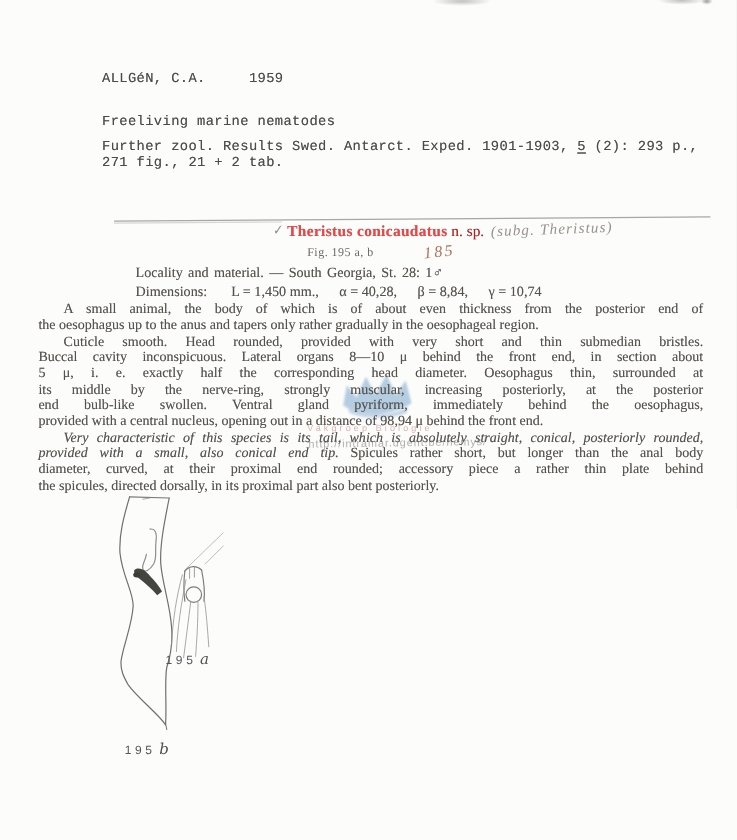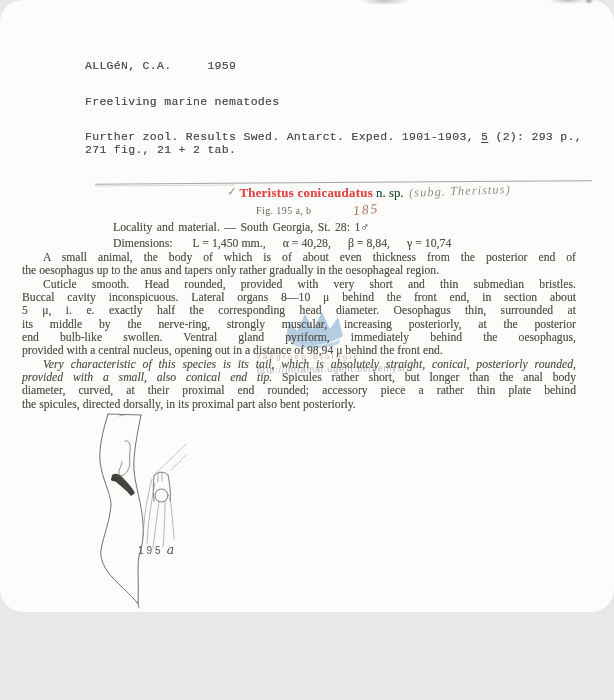--- a/index.html
+++ b/index.html
@@ -1,63 +1,62 @@
 <!DOCTYPE html>
 <html><head>
 <meta charset="utf-8">
 <style>
   html,body { margin:0; padding:0; background:#e8e8e8; }
   .page {
-    position:relative; width:614px; height:612px; margin:0 auto;
+    position:relative; width:614px; height:700px; margin:0 auto;
     background:#fcfcfb; overflow:hidden;
     font-family:"Liberation Serif","DejaVu Serif",serif;
-    border-radius:23px;
   }
   
   .smudge { position:absolute; background:radial-gradient(ellipse at center, rgba(120,120,120,.45), rgba(120,120,120,0) 70%); }
   .smudge.s1 { left:360px; top:-3px; width:50px; height:8px; }
   .smudge.s2 { left:548px; top:-3px; width:40px; height:7px; }
   .smudge.s3 { left:584px; top:-2px; width:10px; height:6px; background:radial-gradient(ellipse at center, rgba(90,90,90,.6), rgba(90,90,90,0) 70%); }
 
   
   .typed {
     position:absolute; left:85px; top:59px; width:505px;
     font-family:"Liberation Mono","DejaVu Sans Mono",monospace;
     font-size:11.5px; line-height:13px; color:#4b4b49; letter-spacing:.3px;
     text-shadow:0 0 .5px rgba(75,75,73,.55);
   }
   .typed .row2 { margin-top:23px; }
-  .typed .row3 { margin-top:22px; }
+  .typed .row3 { margin-top:8px; }
   .typed .year { margin-left:36px; }
   .vol-underline { text-decoration:underline; text-underline-offset:2px; }
 
   
   .scanline { position:absolute; left:95px; top:182px; width:497px; height:1px;
     background:rgba(110,110,110,.6); transform:rotate(-0.4deg); }
   .scanline2 { position:absolute; left:95px; top:185px; width:140px; height:1px;
     background:rgba(130,130,130,.3); transform:rotate(-0.4deg); }
 
   
   .print { color:#55524c; text-shadow:0 0 .4px rgba(85,82,76,.5); }
   .species-row { position:absolute; left:227px; top:186px; font-size:12.8px; white-space:nowrap; }
   .species-name { font-weight:bold; color:#ef4444; letter-spacing:.3px; }
-  .species-suffix { color:#14532d; }
+  .species-suffix { color:#b91c1c; }
   .hand { font-style:italic; color:#97928a; }
   .hand-check { display:inline-block; font-size:10px; transform:rotate(-12deg); margin-right:4px; vertical-align:2px; }
   .hand-annot { position:absolute; left:409px; top:184px; font-size:12.5px; letter-spacing:1px;
     transform:rotate(-2deg); white-space:nowrap; }
   .fig-ref { position:absolute; left:256px; top:205px; font-size:10px; color:#6d6a64; letter-spacing:.4px;text-align:right; }
   .hand-num { position:absolute; left:353px; top:202px; font-style:italic; font-size:13.5px;
     color:#b4705a; letter-spacing:2px; transform:rotate(-6deg); }
   .locality { position:absolute; left:113px; top:220px; font-size:11.8px; word-spacing:1.5px; }
   .dims { position:absolute; left:113px; top:236px; font-size:11.8px; white-space:nowrap; }
   .dims .dimv { margin-left:17px; }
   .dims .dimv:first-of-type { margin-left:26px; }
 
-  .paras { position:absolute; left:22px; top:251px; width:554px;
+  .paras { position:absolute; left:32px; top:251px; width:554px;
     font-size:11.7px; line-height:13.35px; }
   .tline { text-align:justify; text-align-last:justify; }
   .tline.first { text-indent:21px; }
   .tline.lastline { text-align-last:left; }
   .it { font-style:italic; }
 
   
   .wm-logo { position:absolute; left:282px; top:308px; width:66px; height:40px;
     opacity:.5; filter:blur(.7px); }
   .wm-red { position:absolute; left:256px; top:352px;

